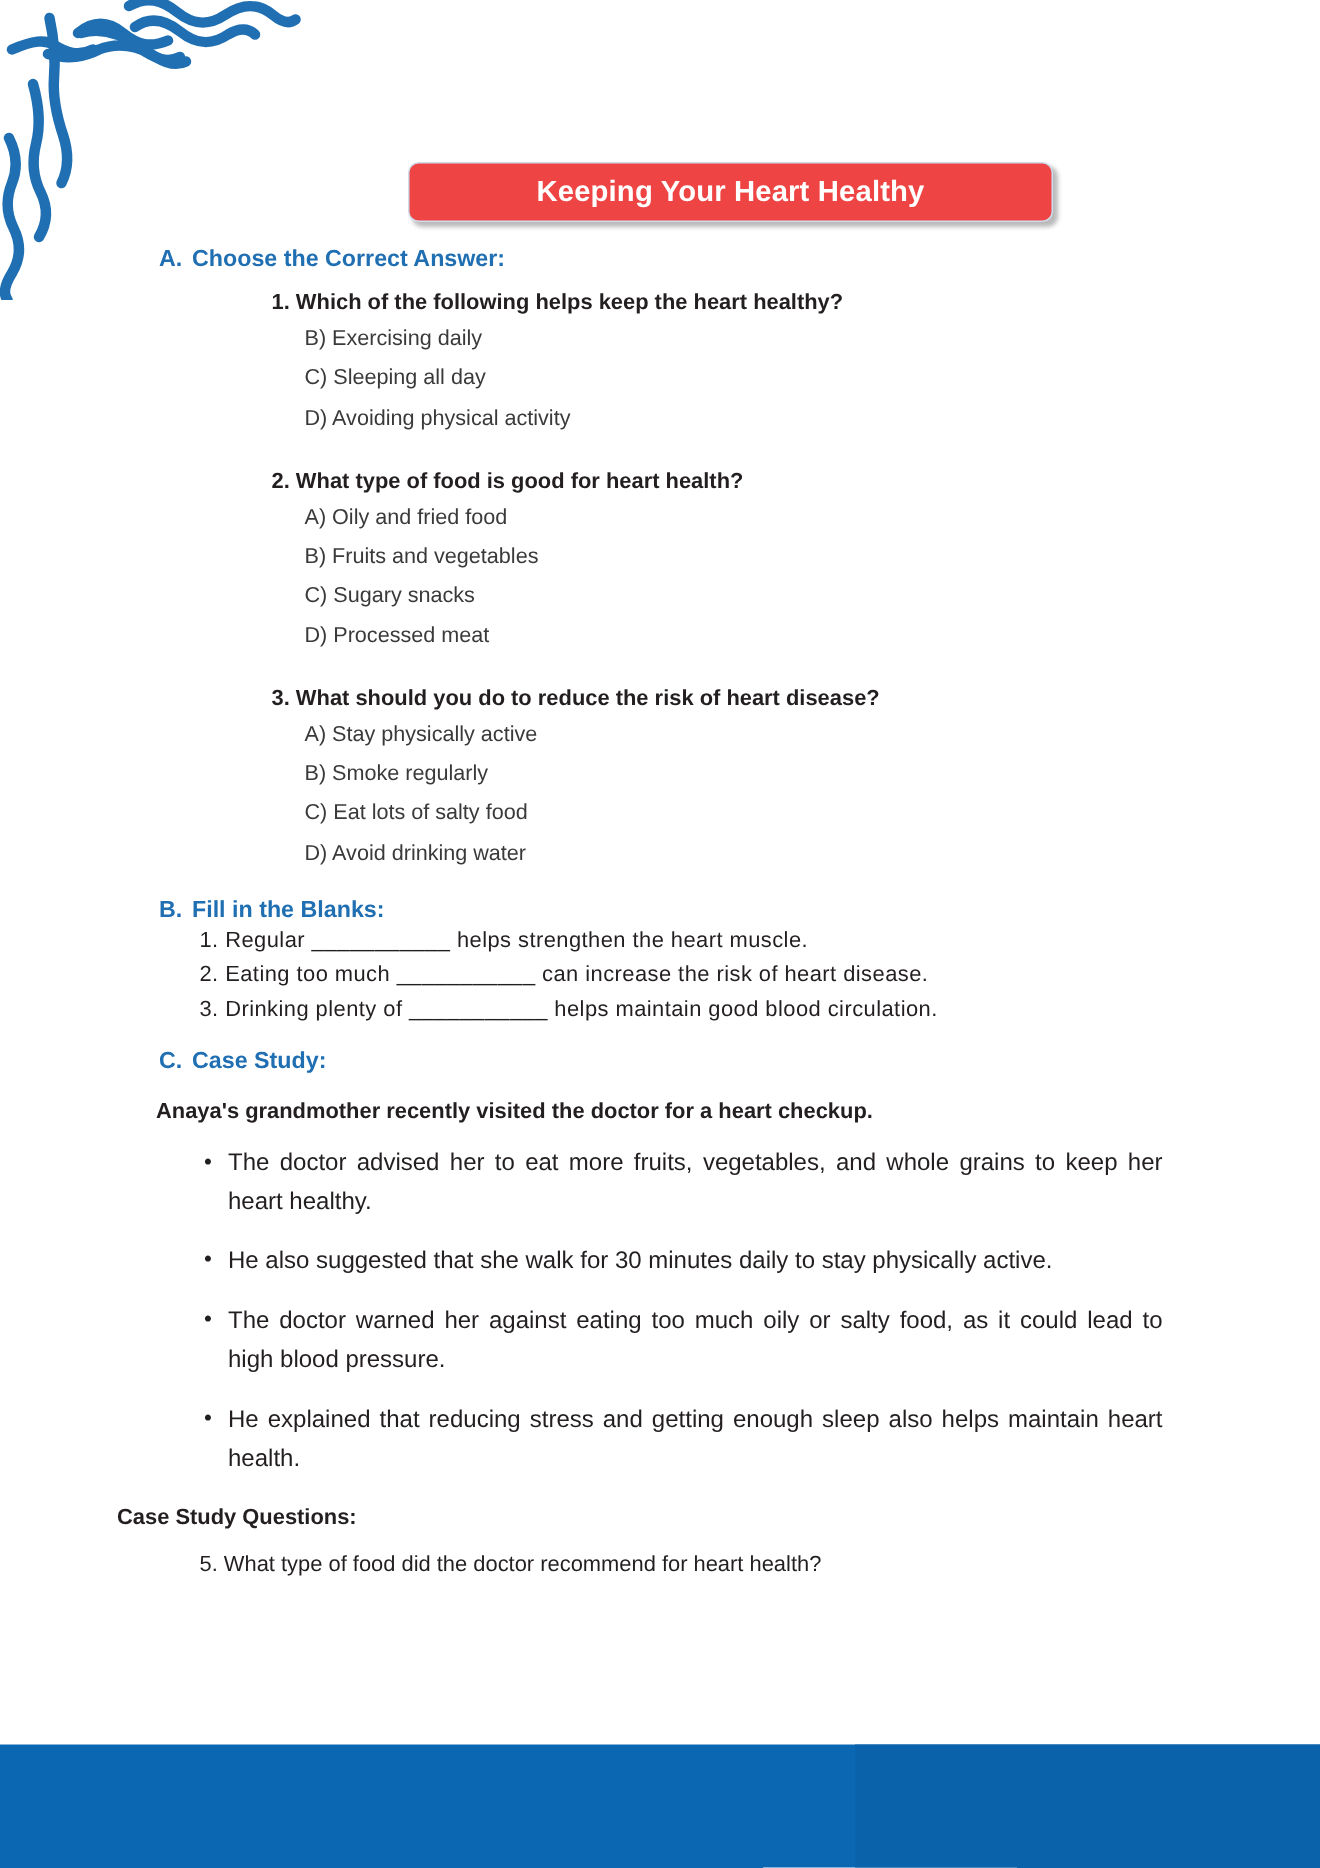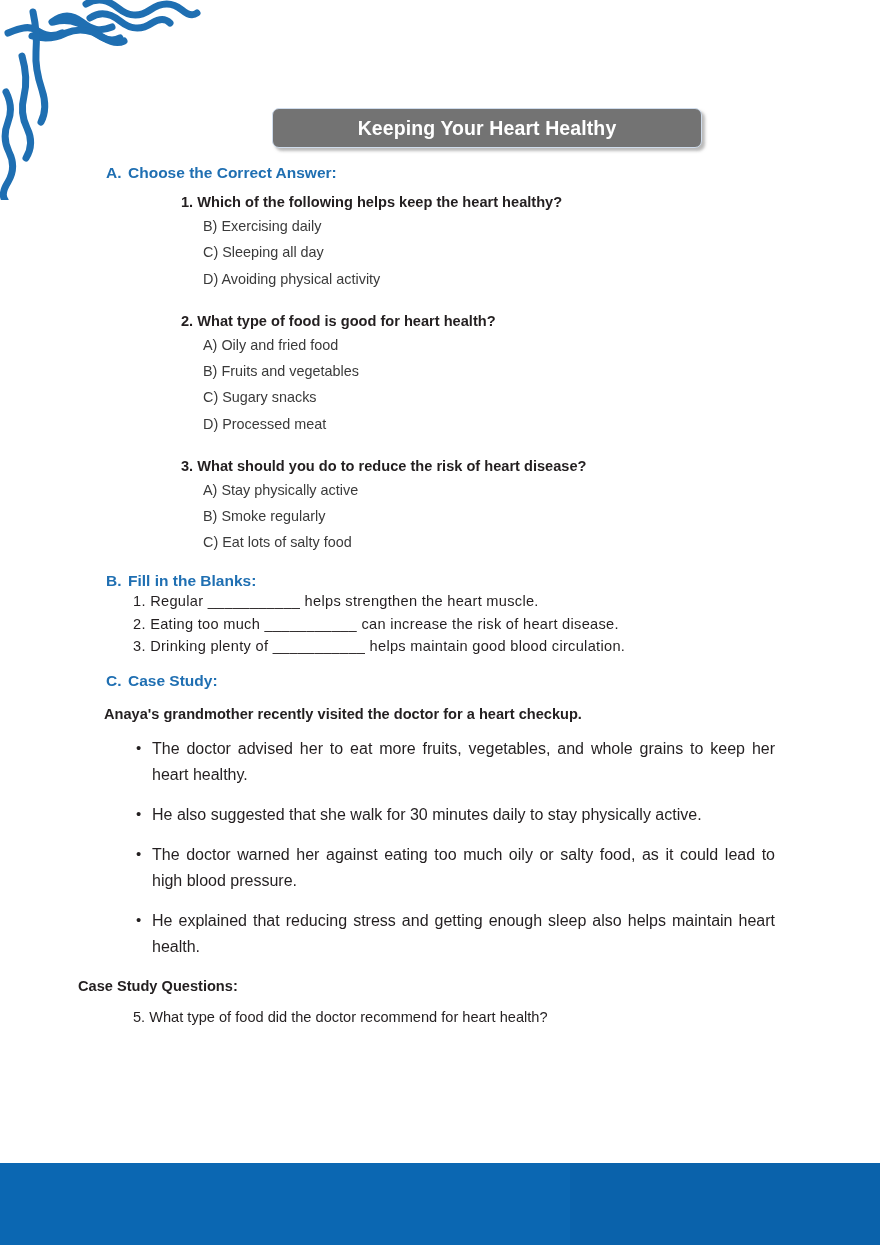--- a/index.html
+++ b/index.html
@@ -28,21 +28,21 @@
   }
 
   
   #title-banner {
     position: absolute;
     left: 272px;
     top: 108px;
     width: 430px;
     height: 40px;
     box-sizing: border-box;
-    background: #737373;
+    background: #ef4444;
     border: 1px solid #cfdcec;
     border-radius: 7px;
     box-shadow: 3px 3px 3px rgba(130,130,130,0.55);
     display: flex;
     align-items: center;
     justify-content: center;
   }
   #title-banner .title-text {
     color: #ffffff;
     font-size: 19.5px;
@@ -226,20 +226,21 @@
     <div class="gap-small"></div>
 
     <div class="mcq-block">
       <div class="mcq-question">
         <span>3.</span>
         <span>What should you do to reduce the risk of heart disease?</span>
       </div>
       <div class="mcq-option">A) Stay physically active</div>
       <div class="mcq-option">B) Smoke regularly</div>
       <div class="mcq-option">C) Eat lots of salty food</div>
+      <div class="mcq-option">D) Avoid drinking water</div>
     </div>
   </div>
 
   <div class="gap-after-a"></div>
 
   <div class="section">
     <div class="section-heading">
       <span class="sec-letter">B.</span>
       <span class="sec-title">Fill in the Blanks:</span>
     </div>

